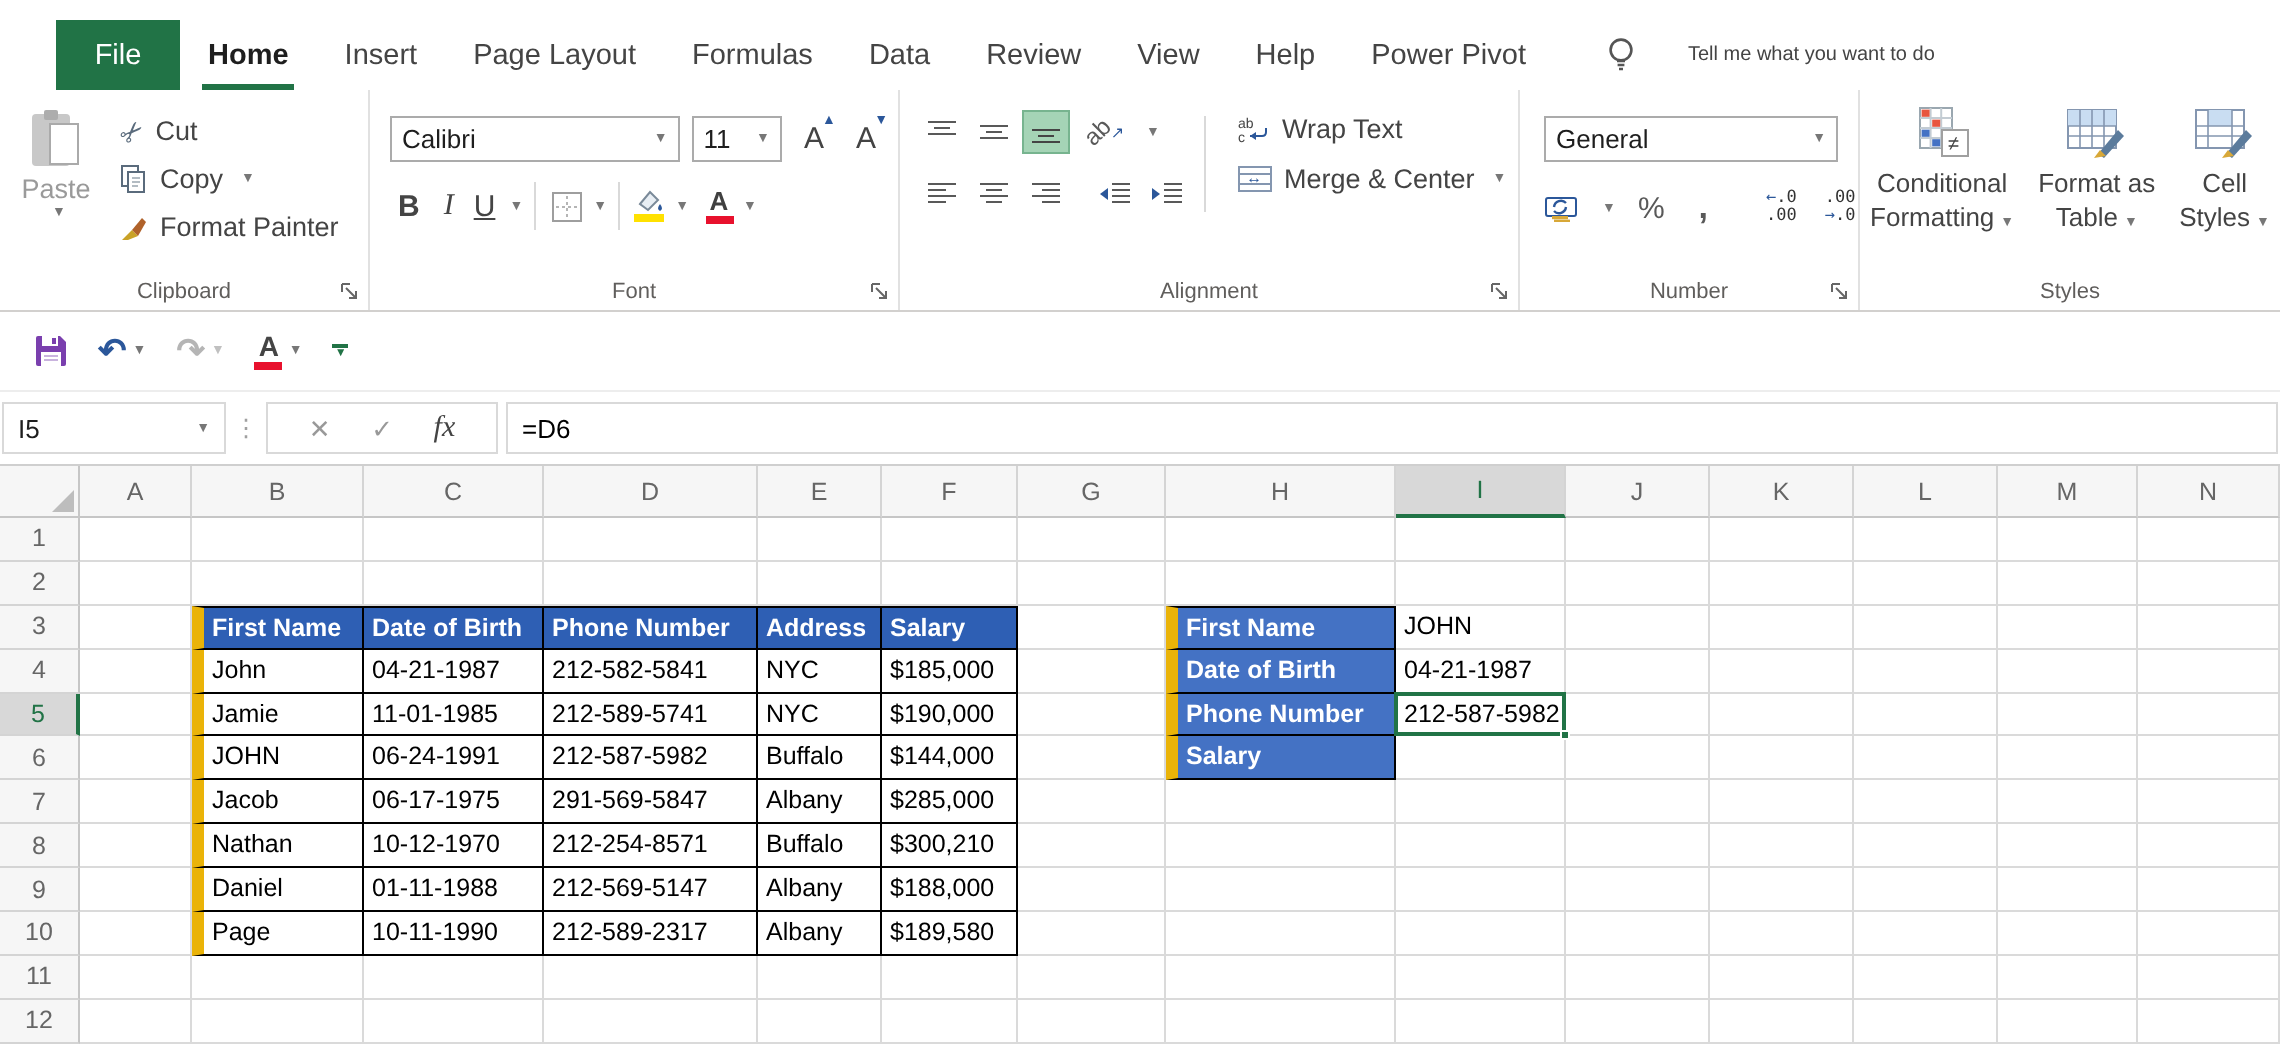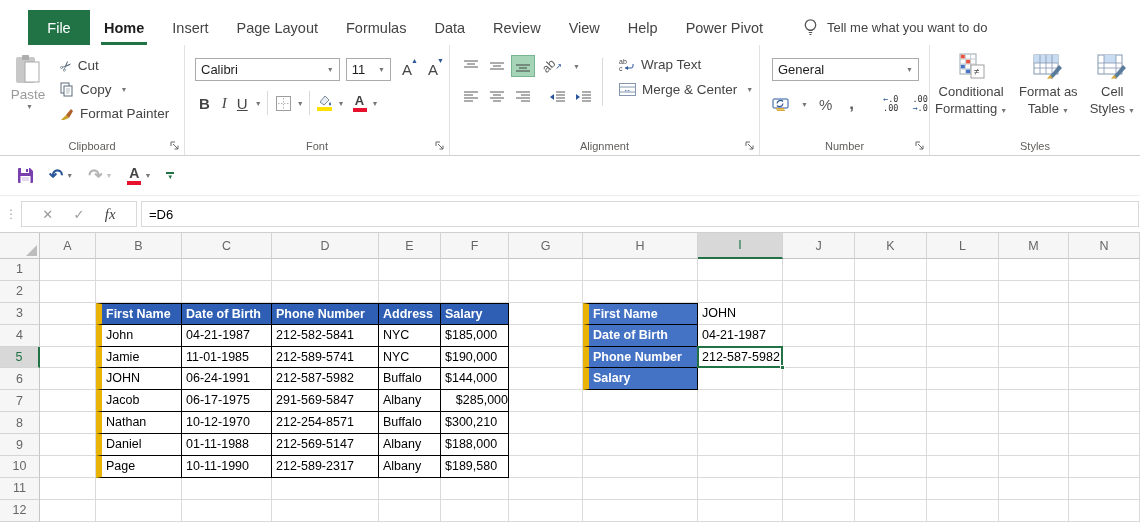--- a/index.html
+++ b/index.html
@@ -9,22 +9,22 @@
 
   
   .tabbar { height:45px; display:flex; align-items:flex-end; background:#fff; }
   .file-tab { width:62px; height:35px; margin-left:28px; background:#217346; color:#fff;
               display:flex; align-items:center; justify-content:center; font-size:14.5px; cursor:pointer; }
   .tab { height:35px; padding:0 14px; display:flex; align-items:center; font-size:14.5px;
          color:#444; position:relative; cursor:pointer; white-space:nowrap; }
   .tab.active { color:#1e1e1e; font-weight:bold; }
   .tab.active::after { content:''; position:absolute; left:11px; right:11px; bottom:0;
                        height:3px; background:#217346; }
-  .tellme { height:35px; display:flex; align-items:center; gap:9px; margin-left:26px;
-            font-size:13px; color:#444; cursor:pointer; }
+  .tellme { height:35px; display:flex; align-items:center; gap:26px; margin-left:26px;
+            font-size:10px; color:#444; cursor:pointer; }
 
   
   .ribbon { height:111px; display:flex; background:#fff; border-bottom:1px solid #d2d0ce; }
   .group { position:relative; border-right:1px solid #e1e1e1; height:100%; flex:none; }
   .g-label { position:absolute; bottom:3px; left:0; right:0; text-align:center;
              font-size:11px; color:#605e5c; }
   .launcher { position:absolute; bottom:5px; right:5px; cursor:pointer; line-height:0; }
   .chev { font-size:7px; color:#777; margin-left:3px; }
   .sbtn { display:flex; align-items:center; gap:6px; font-size:13.5px; color:#444;
           padding:1px 4px; cursor:pointer; white-space:nowrap; }
@@ -453,20 +453,24 @@
       <span class="qat-a">A<span class="colorbar" style="width:14px;background:#e8112d"></span></span>
       <span class="chev">▼</span>
     </span>
     <span class="custom-qat">
       <b></b>
       <span>▼</span>
     </span>
   </div>
 
   <div class="fbar">
+    <div class="namebox">
+      <span>I5</span>
+      <span class="chev">▼</span>
+    </div>
     <div class="dots">⋮</div>
     <div class="fxbox">
       <span class="fx-x">✕</span>
       <span class="fx-ok">✓</span>
       <span class="fx-fn">fx</span>
     </div>
     <div class="formulabox">=D6</div>
   </div>
 
   <div class="sheet" id="sheet">
@@ -589,21 +593,21 @@
         <div class="cell" style="width: 70px;"></div>
         <div class="cell" style="width: 71px;"></div>
       </div>
       <div class="grow">
         <div class="rowhdr">7</div>
         <div class="cell" style="width: 56px;"></div>
         <div class="cell t1d bl" style="width: 86px;">Jacob</div>
         <div class="cell t1d" style="width: 90px;">06-17-1975</div>
         <div class="cell t1d" style="width: 107px;">291-569-5847</div>
         <div class="cell t1d" style="width: 62px;">Albany</div>
-        <div class="cell t1d" style="width: 68px; text-align: right;">$285,000</div>
+        <div class="cell t1d" style="width: 68px;">$285,000</div>
         <div class="cell" style="width: 74px;"></div>
         <div class="cell" style="width: 115px;"></div>
         <div class="cell" style="width: 85px;"></div>
         <div class="cell" style="width: 72px;"></div>
         <div class="cell" style="width: 72px;"></div>
         <div class="cell" style="width: 72px;"></div>
         <div class="cell" style="width: 70px;"></div>
         <div class="cell" style="width: 71px;"></div>
       </div>
       <div class="grow">

